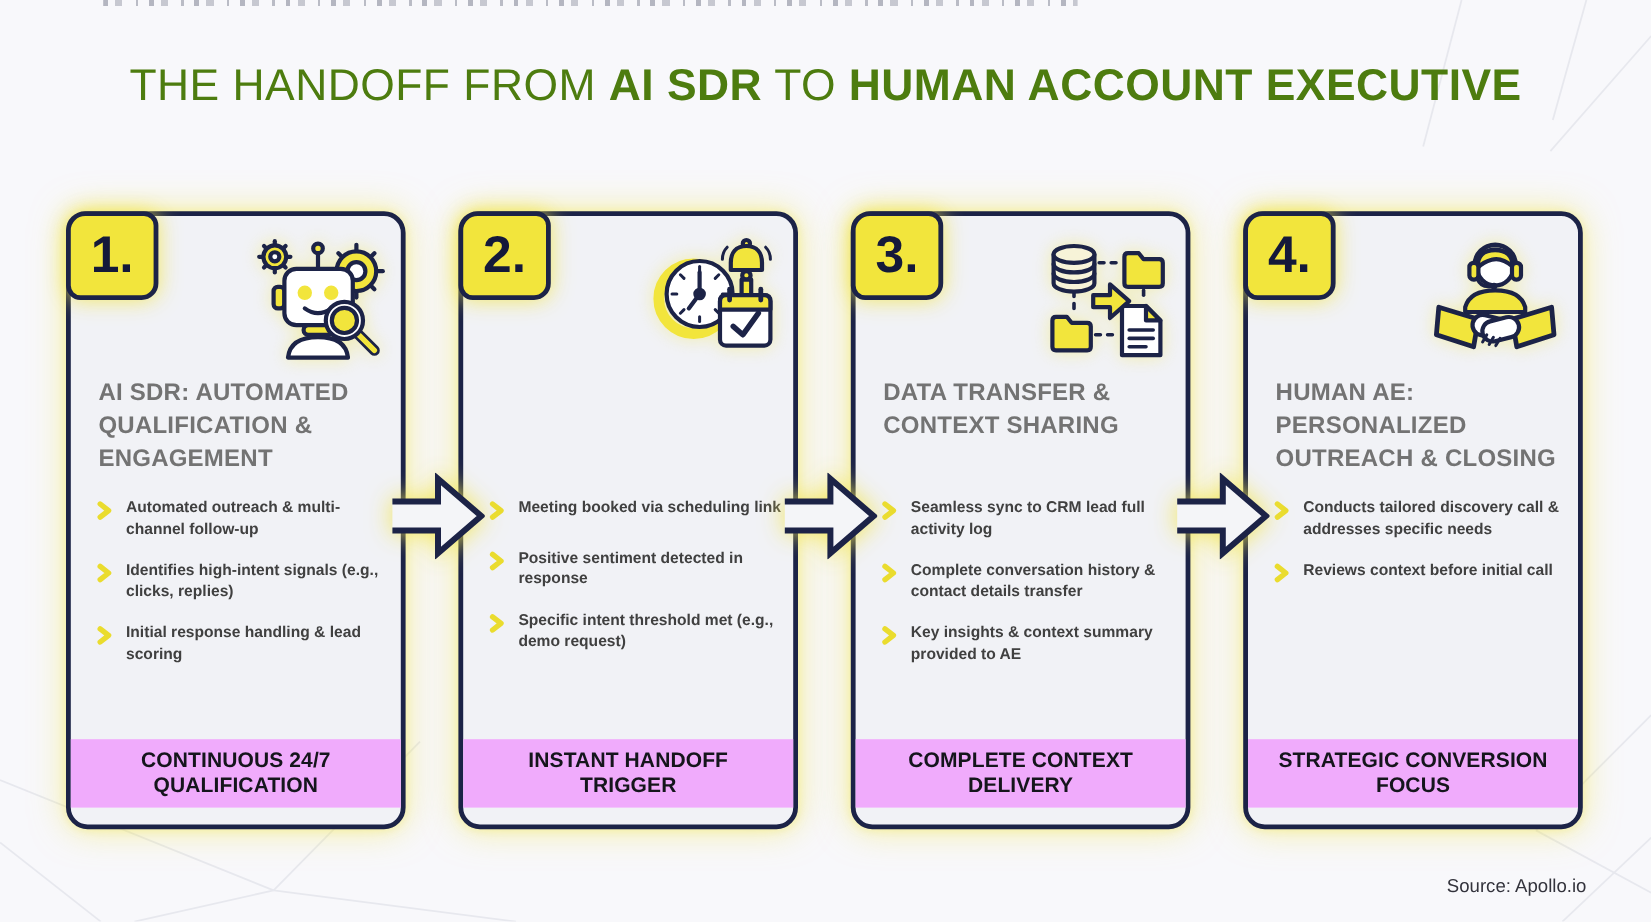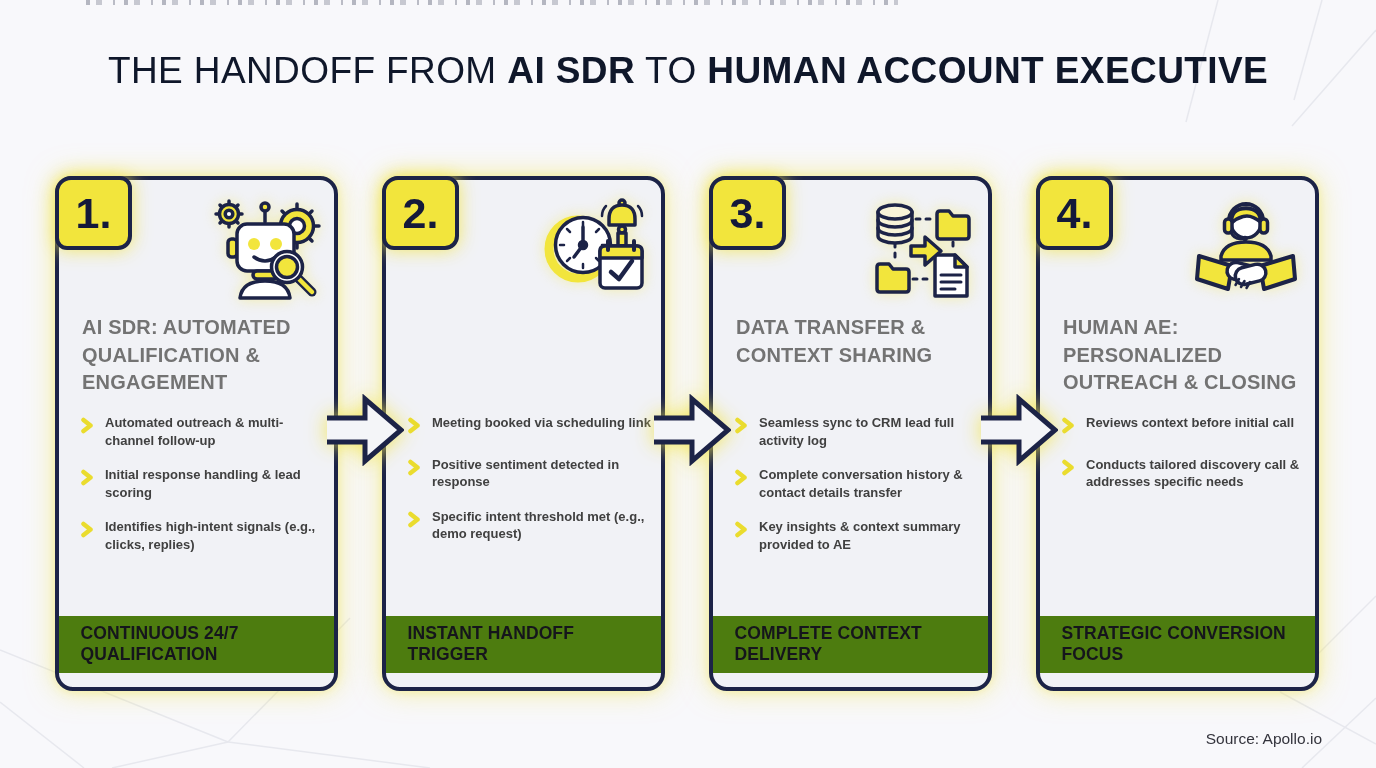--- a/index.html
+++ b/index.html
@@ -16,21 +16,21 @@
     position:absolute; top:0; left:86px; width:812px; height:5px;
     background:repeating-linear-gradient(90deg,
       rgba(24,30,58,.55) 0 4px, transparent 4px 10px,
       rgba(24,30,58,.4) 10px 16px, transparent 16px 27px,
       rgba(24,30,58,.5) 27px 29px, transparent 29px 38px);
     opacity:.55;
   }
   .title{
     position:absolute; top:50px; left:0; width:100%;
     text-align:center; font-size:37px; letter-spacing:.4px;
-    color:#0f172a; font-weight:400; white-space:nowrap;
+    color:#4d7c0f; font-weight:400; white-space:nowrap;
   }
   .title b{ font-weight:700; }
 
   .card{
     position:absolute; top:176px; width:283px; height:515px;
     background:#f1f2f6;
     border:4px solid #1c2347; border-radius:18px;
     box-shadow:0 0 28px rgba(242,230,80,.55), 0 0 8px rgba(242,230,80,.35);
   }
   .card-1{ left:55px; } .card-2{ left:382px; } .card-3{ left:709px; } .card-4{ left:1036px; }
@@ -57,23 +57,23 @@
   }
   .bullets{ position:absolute; top:234px; left:21px; width:250px; }
   .bullet{
     display:flex; gap:11px; margin-bottom:17px;
     font-size:13px; line-height:1.35; color:#404040;font-weight:bold;
   }
   .chev{ flex:0 0 auto; padding-top:3px; }
 
   .banner{
     position:absolute; left:0; right:0; bottom:14px;
-    background:#4d7c0f;
+    background:#f0abfc;
     display:flex; align-items:center; justify-content:center;
-    padding:7px 6px; min-height:57px;
+    text-align:center; padding:7px 6px; min-height:57px;
   }
   .banner span{
     display:block; max-width:232px;
     font-size:17.5px; font-weight:700; line-height:1.24;
     color:#15151c; letter-spacing:.1px;
   }
 
   .arrow{
     position:absolute; top:394px; width:78px; height:72px; z-index:5;
     filter:drop-shadow(0 0 10px rgba(242,230,80,.95));
@@ -162,27 +162,27 @@
     <div class="bullet">
       <span class="chev"><svg width="14" height="17">
             <path d="M3.5 3 L10.5 8.5 L3.5 14" stroke="#eadc2e" stroke-width="4.5" fill="none" stroke-linecap="round" stroke-linejoin="round"></path>
           </svg></span>
       <span>Automated outreach &amp; multi-channel follow-up</span>
     </div>
     <div class="bullet">
       <span class="chev"><svg width="14" height="17">
             <path d="M3.5 3 L10.5 8.5 L3.5 14" stroke="#eadc2e" stroke-width="4.5" fill="none" stroke-linecap="round" stroke-linejoin="round"></path>
           </svg></span>
+      <span>Identifies high-intent signals (e.g., clicks, replies)</span>
+    </div>
+    <div class="bullet">
+      <span class="chev"><svg width="14" height="17">
+            <path d="M3.5 3 L10.5 8.5 L3.5 14" stroke="#eadc2e" stroke-width="4.5" fill="none" stroke-linecap="round" stroke-linejoin="round"></path>
+          </svg></span>
       <span>Initial response handling &amp; lead scoring</span>
-    </div>
-    <div class="bullet">
-      <span class="chev"><svg width="14" height="17">
-            <path d="M3.5 3 L10.5 8.5 L3.5 14" stroke="#eadc2e" stroke-width="4.5" fill="none" stroke-linecap="round" stroke-linejoin="round"></path>
-          </svg></span>
-      <span>Identifies high-intent signals (e.g., clicks, replies)</span>
     </div>
   </div>
 
   <div class="banner">
       <span>CONTINUOUS 24/7 QUALIFICATION</span>
     </div>
 </section>
 
 <section class="card card-2">
   <div class="badge">
@@ -354,27 +354,27 @@
     </svg>
   </div>
 
   <h2 class="heading">HUMAN AE: PERSONALIZED OUTREACH &amp; CLOSING</h2>
 
   <div class="bullets">
     <div class="bullet">
       <span class="chev"><svg width="14" height="17">
             <path d="M3.5 3 L10.5 8.5 L3.5 14" stroke="#eadc2e" stroke-width="4.5" fill="none" stroke-linecap="round" stroke-linejoin="round"></path>
           </svg></span>
+      <span>Conducts tailored discovery call &amp; addresses specific needs</span>
+    </div>
+    <div class="bullet">
+      <span class="chev"><svg width="14" height="17">
+            <path d="M3.5 3 L10.5 8.5 L3.5 14" stroke="#eadc2e" stroke-width="4.5" fill="none" stroke-linecap="round" stroke-linejoin="round"></path>
+          </svg></span>
       <span>Reviews context before initial call</span>
-    </div>
-    <div class="bullet">
-      <span class="chev"><svg width="14" height="17">
-            <path d="M3.5 3 L10.5 8.5 L3.5 14" stroke="#eadc2e" stroke-width="4.5" fill="none" stroke-linecap="round" stroke-linejoin="round"></path>
-          </svg></span>
-      <span>Conducts tailored discovery call &amp; addresses specific needs</span>
     </div>
   </div>
 
   <div class="banner">
       <span>STRATEGIC CONVERSION FOCUS</span>
     </div>
 </section>
 
 <svg class="arrow arrow-1" viewBox="0 0 78 72">
   <path d="M1 24 L39 24 L39 5 L75 36 L39 67 L39 48 L1 48" fill="#f4f5f8" stroke="#1c2347" stroke-width="5" stroke-linejoin="miter"></path>

